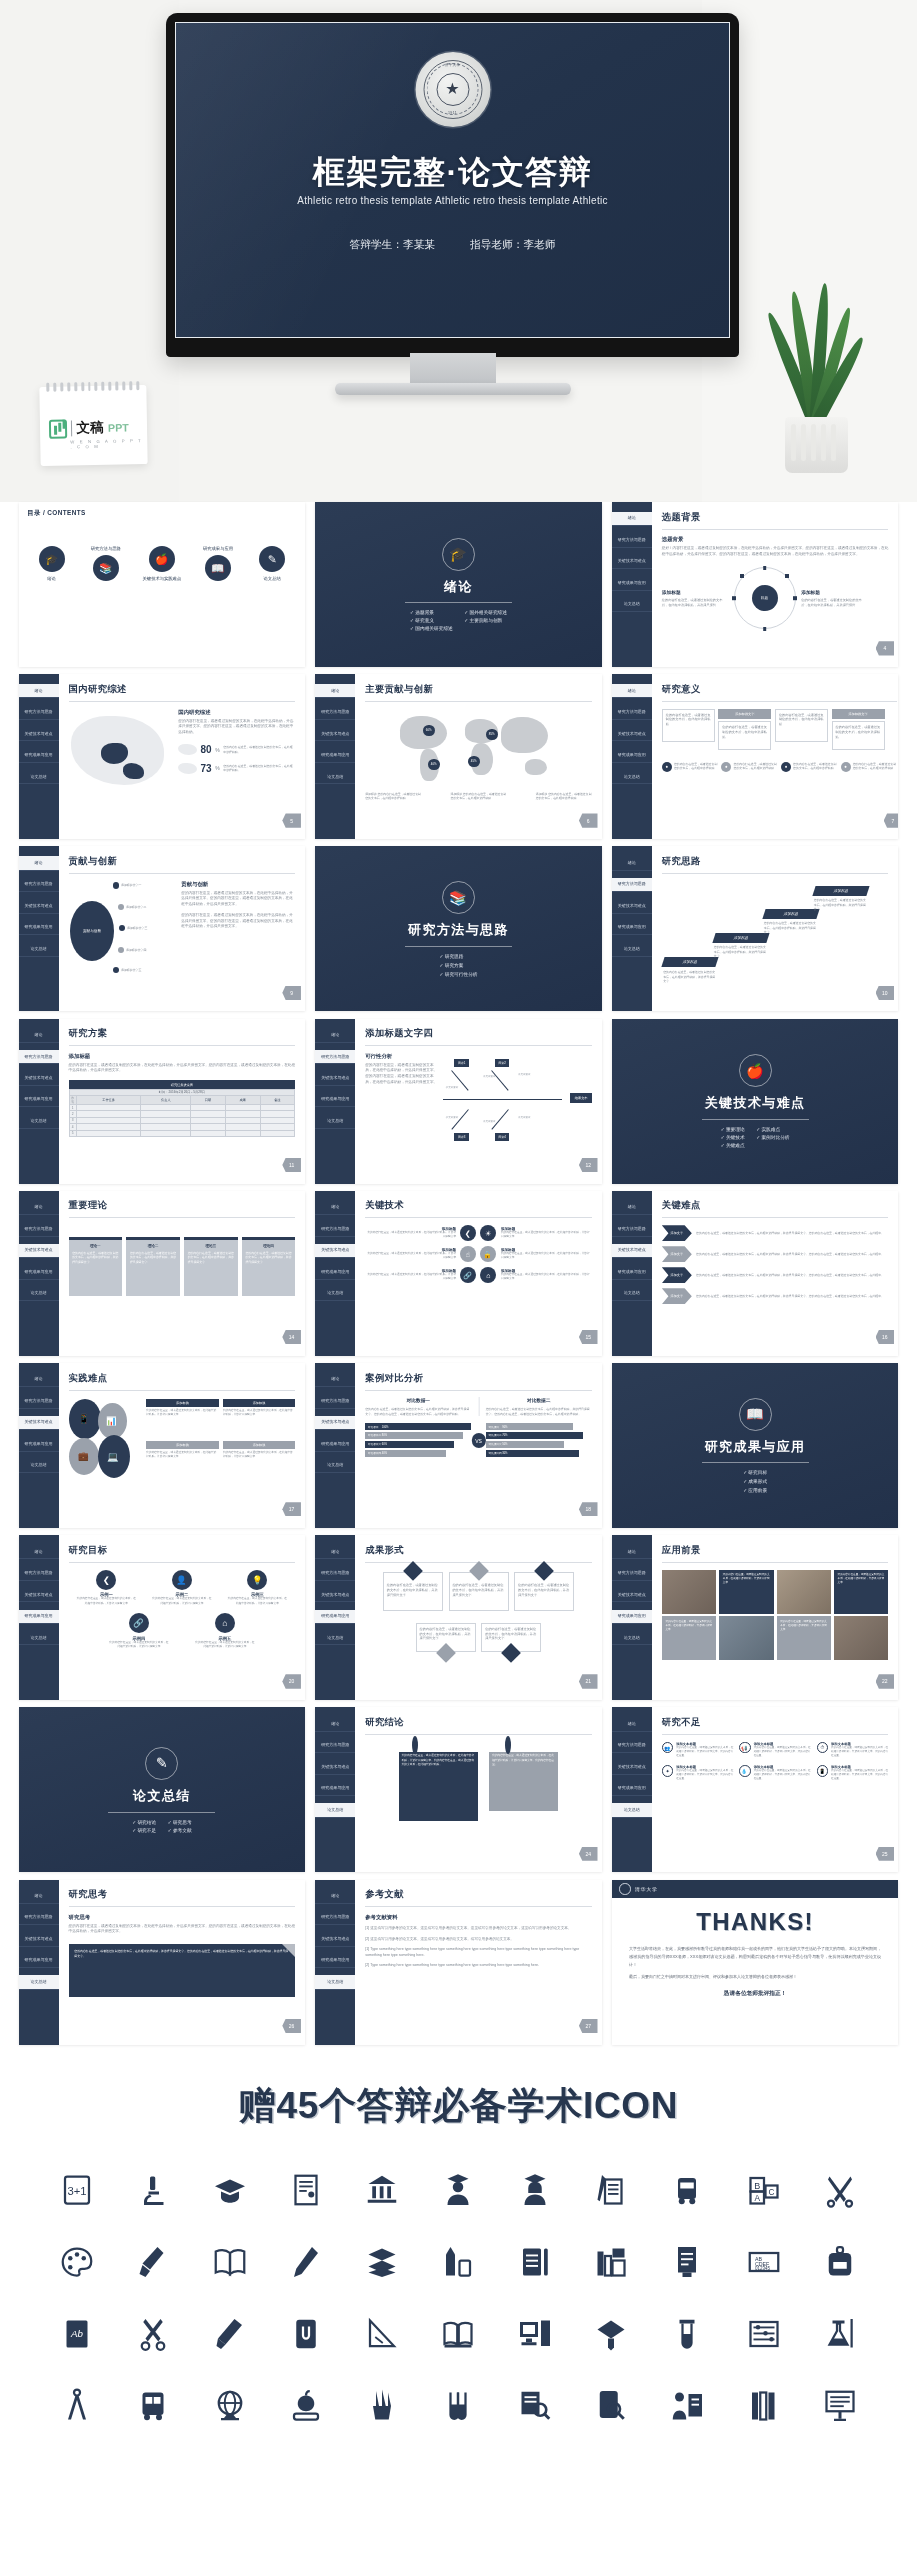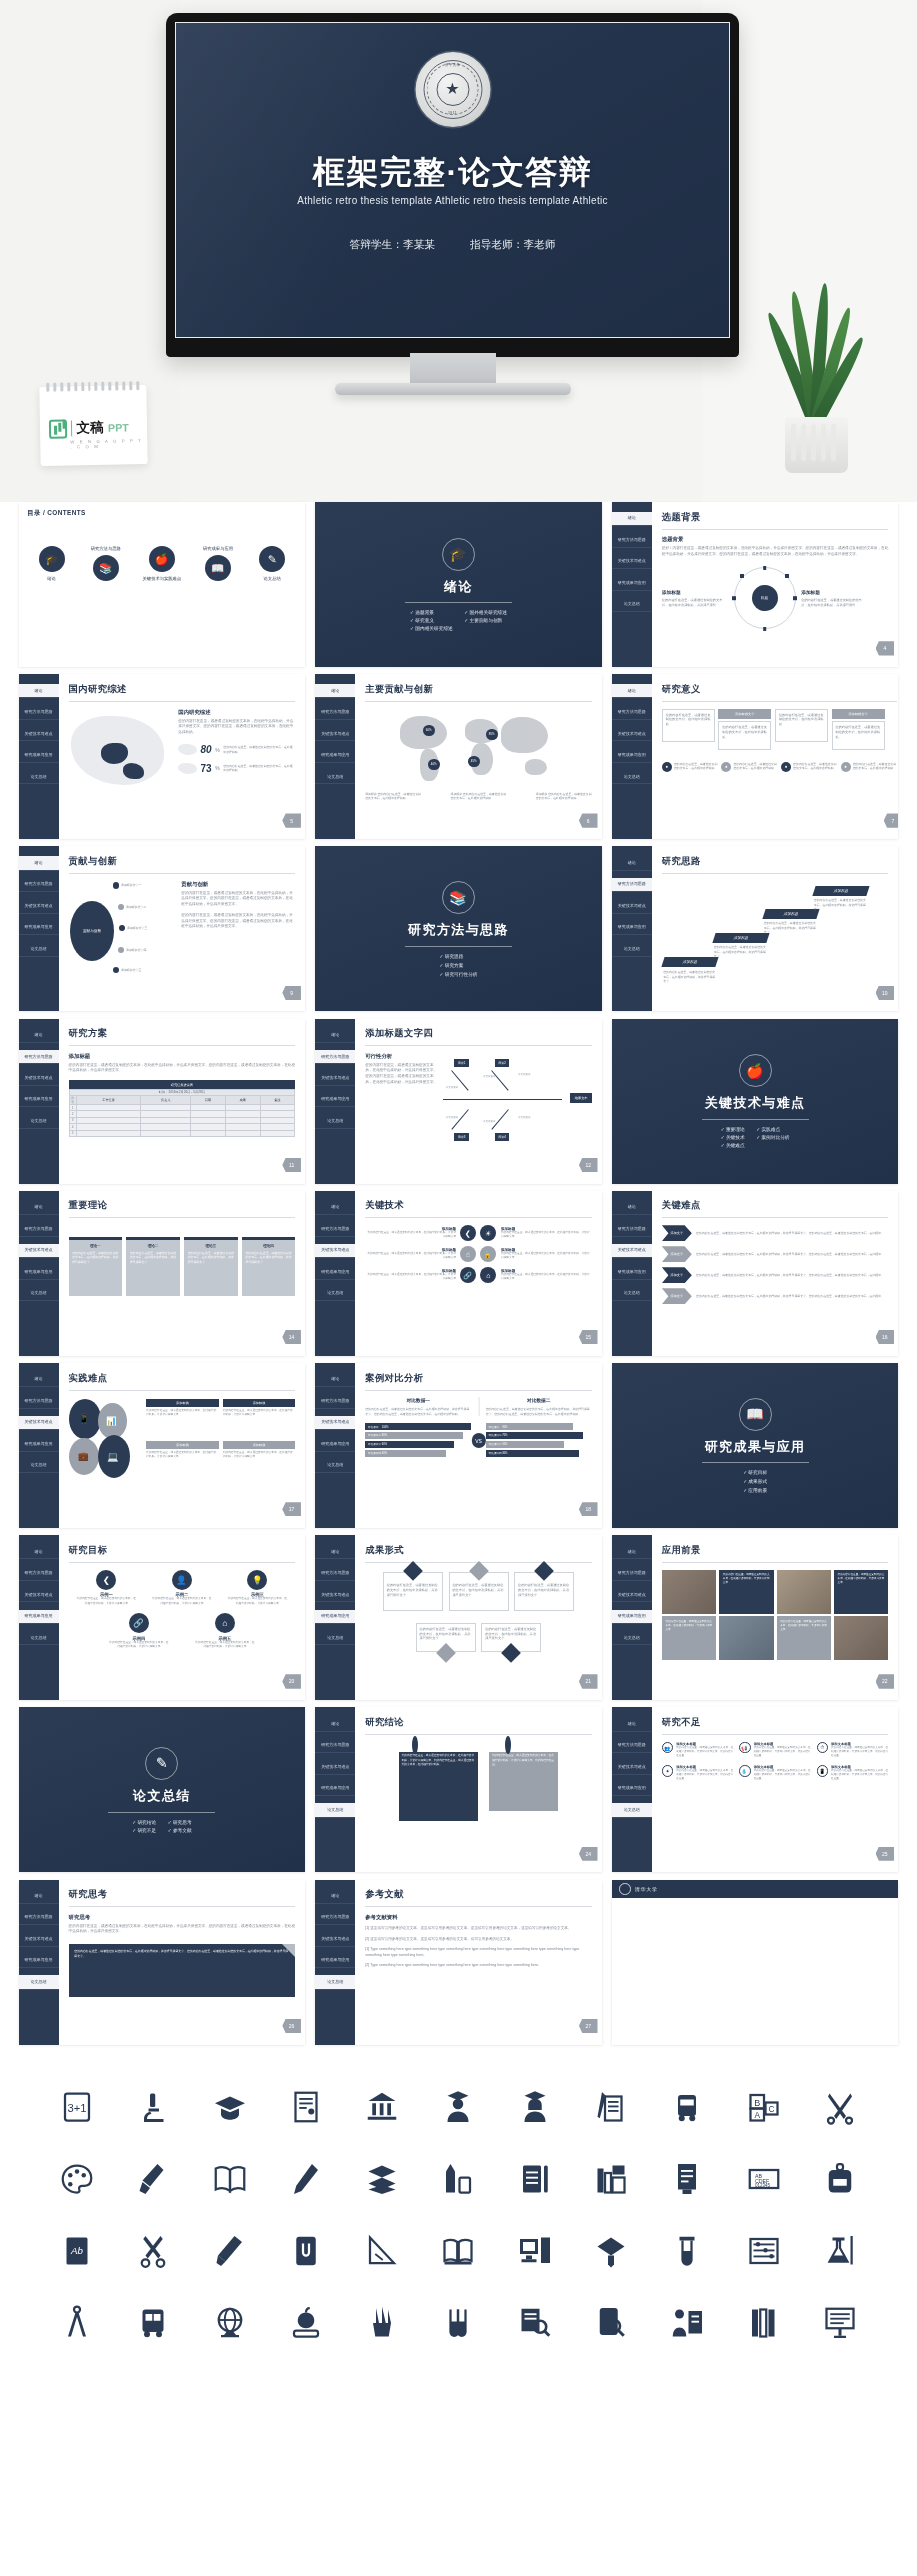--- a/index.html
+++ b/index.html
@@ -359,21 +359,21 @@
           <div class="map-cn" style="width:104px;height:82px;">
             <span class="map-blob" style="left:2.9px;top:7.2px;width:93px;height:69px;"></span>
             <span class="map-hl" style="left:32px;top:34px;width:27px;height:21.5px;"></span>
             <span class="map-hl" style="left:54px;top:54px;width:21.5px;height:16px;border-radius:40% 60% 35% 50%;"></span>
           </div>
           <div style="flex:1;">
             <div class="s-h">国内研究综述</div>
             <div class="s-p">您的内容打在这里，或者通过复制您的文本后，在此框中选择粘贴，并选择只保留文字。您的内容打在这里，或者通过复制您的文本后，在此框中选择粘贴。</div>
             <div style="display:flex;align-items:center;gap:3.6px;margin-top:8.6px;">
               <span class="map-blob" style="position:static;display:block;width:18.6px;height:11.5px;background:#e9ebee;"></span>
-              <span style="font-size:10px;font-weight:bold;color:#27374f;font-style:italic;">80</span>
+              <span style="font-size:10px;font-weight:bold;color:#27374f;">80</span>
               <span style="font-size:5px;color:#7d858f;">%</span>
               <span class="s-p" style="font-size:2.9px;flex:1;">您的内容打在这里，或者通过复制您的文本后，在此框中选择粘贴。</span>
             </div>
             <div style="display:flex;align-items:center;gap:3.6px;margin-top:7.2px;">
               <span class="map-blob" style="position:static;display:block;width:18.6px;height:11.5px;background:#e9ebee;"></span>
               <span style="font-size:10px;font-weight:bold;color:#27374f;">73</span>
               <span style="font-size:5px;color:#7d858f;">%</span>
               <span class="s-p" style="font-size:2.9px;flex:1;">您的内容打在这里，或者通过复制您的文本后，在此框中选择粘贴。</span>
             </div>
           </div>
@@ -1152,25 +1152,32 @@
         <div class="s-p" style="margin-top:5px;">[2] Type something here type something here type something here type something here type something here.</div>
         <div class="pagenum">27</div>
       </div>
     </div>
 
     <div class="slide" style="flex-direction:column;background:#fff;">
       <div class="thanks-top">
         <span class="thanks-seal"></span>
         <span class="thanks-name">清华大学</span>
       </div>
+      <div style="flex:1;padding:0 4.3px;">
+        <div class="thanks-big">THANKS!</div>
+        <div class="thanks-p">大学生活即将结束，在此，我要感谢所有教导过我的老师和陪伴我一起成长的同学，他们在我的大学生活给予了很大的帮助。本论文撰写期间，感谢我的指导我的导师XXX老师，XXX老师对该论文从选题，构思到最后定稿的各个环节给予悉心指导与教导，使我得以顺利完成毕业论文设计！</div>
+        <div class="thanks-p" style="margin-top:4.3px;">最后，我要向百忙之中抽时间对本文进行审阅、评议和参加本人论文答辩的各位老师表示感谢！</div>
+        <div class="thanks-end">恳请各位老师批评指正！</div>
+      </div>
     </div>
   </div>
 </div>
 
 <div class="icons-wrap">
+  <div class="icons-title">赠45个答辩必备学术ICON</div>
   <div class="icon-grid">
 
     <div class="icon-cell">
         <svg viewBox="0 0 48 48">
           <rect x="8" y="6" width="32" height="36" rx="3" fill="none" stroke="#2b3b54" stroke-width="3"></rect>
           <text x="24" y="30" font-size="15" text-anchor="middle" fill="#2b3b54" font-family="Liberation Sans, sans-serif">3+1</text>
         </svg>
       </div>
     <div class="icon-cell">
         <svg viewBox="0 0 48 48">

